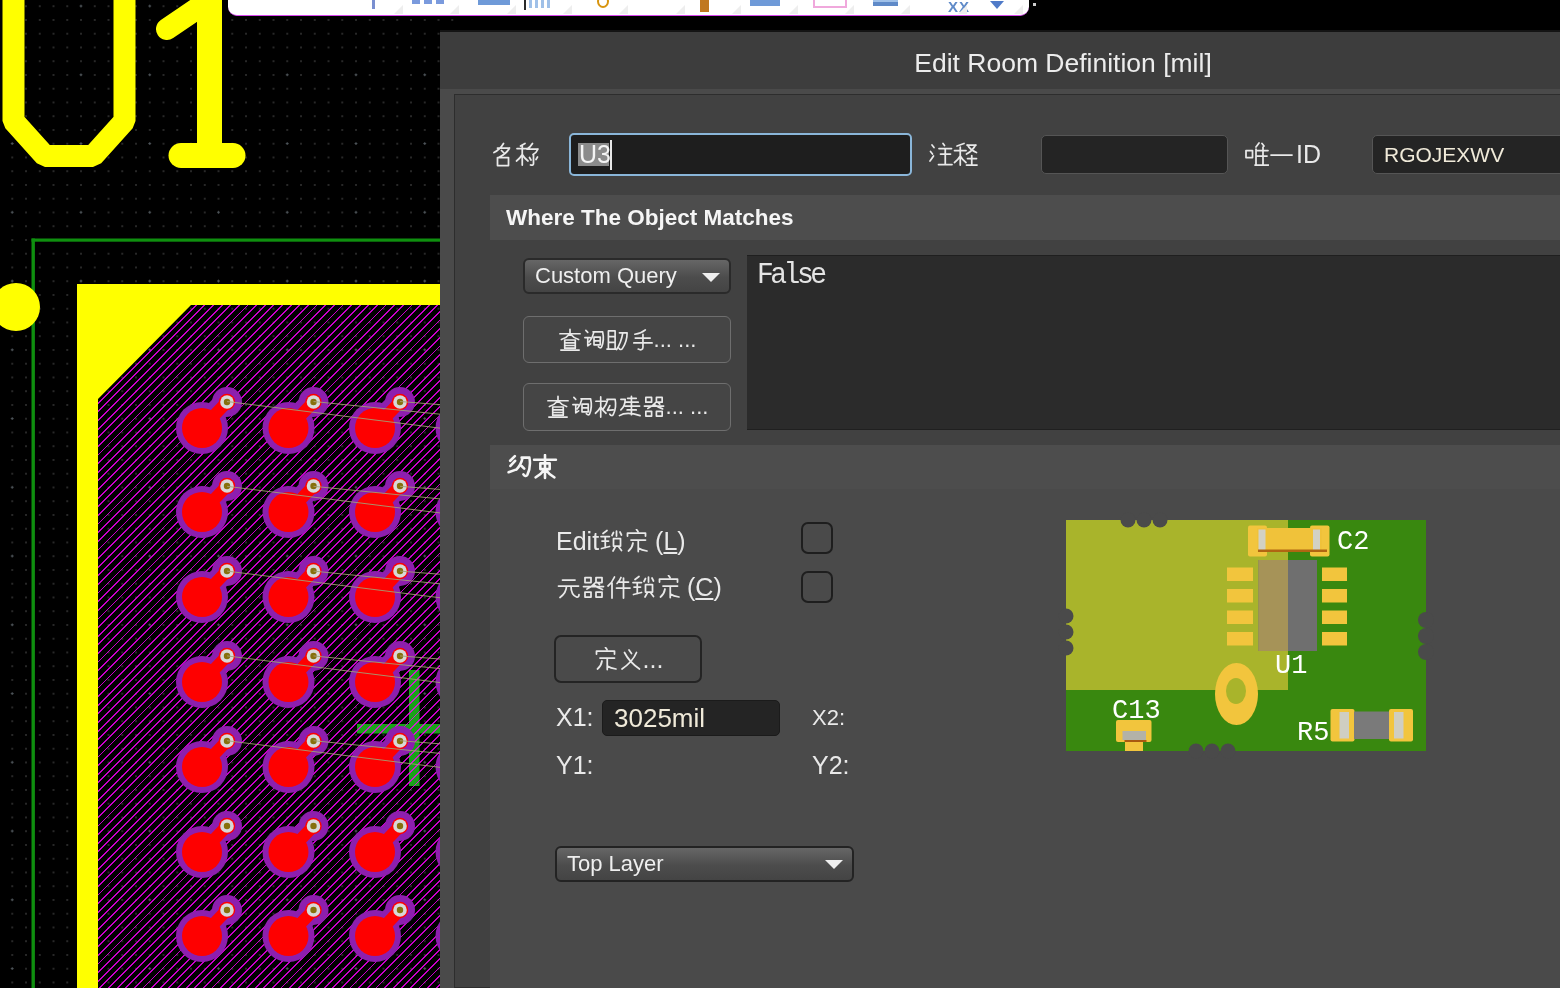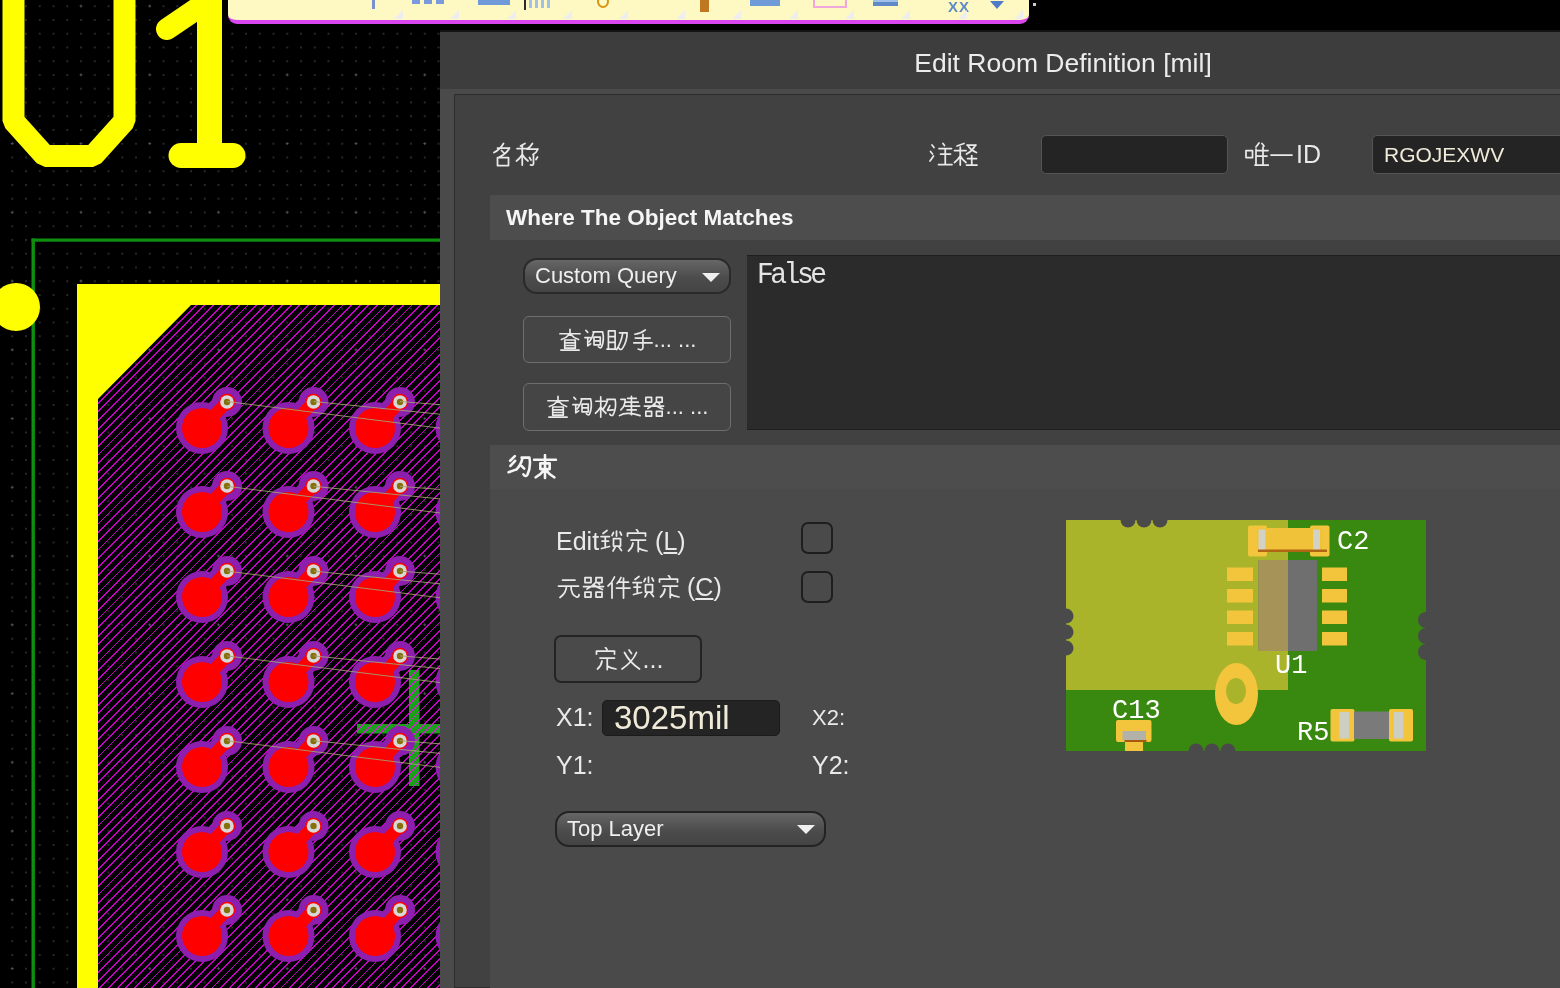--- a/index.html
+++ b/index.html
@@ -1,20 +1,20 @@
 <!DOCTYPE html>
 <html><head><meta charset="utf-8"><style>
 *{margin:0;padding:0;box-sizing:border-box}
 html,body{width:1560px;height:988px;overflow:hidden;background:#000;font-family:"Liberation Sans",sans-serif}
 #stage{position:relative;width:1560px;height:988px}
 .abs{position:absolute}
 .cj{display:inline-block;vertical-align:top}
 .lbl{position:absolute;display:flex;align-items:center;color:#e9e9e9;font-size:25px;white-space:nowrap}
-.inp{position:absolute;background:#242424;border:1px solid #1b1b1b;border-radius:5px;color:#f0ead9;font-size:33px;display:flex;align-items:center;padding-left:11px;white-space:nowrap}
-.dd{position:absolute;background:linear-gradient(#666666,#4c4c4c 55%,#444444);border:2px solid #2a2a2a;border-radius:14px;color:#efefef;font-size:22px;display:flex;align-items:center;padding-left:10px}
+.inp{position:absolute;background:#242424;border:1px solid #1b1b1b;border-radius:5px;color:#f0ead9;font-size:26px;display:flex;align-items:center;padding-left:11px;white-space:nowrap}
+.dd{position:absolute;background:linear-gradient(#666666,#4c4c4c 55%,#444444);border:2px solid #2a2a2a;border-radius:6px;color:#efefef;font-size:22px;display:flex;align-items:center;padding-left:10px}
 .dd .ar{position:absolute;right:9px;top:50%;margin-top:-4px;width:0;height:0;border-left:9px solid transparent;border-right:9px solid transparent;border-top:9px solid #efefef}
 .tri{position:absolute;bottom:1px;width:0;height:0;border-bottom:9px solid #eee;border-left:9px solid transparent}
 .cbx{position:absolute;width:32px;height:32px;border:2.5px solid #1e1e1e;border-radius:7px}
 </style></head><body>
 <svg width="0" height="0" style="position:absolute">
     <defs>
       <g id="g-ming">
         <path d="M54 6 C46 20 32 34 16 42 M30 24 H78 M78 24 C70 40 52 54 34 62 M46 34 L56 44 M30 62 H74 V94 H30 Z"></path>
       </g>
       <g id="g-cheng">
@@ -394,21 +394,21 @@
       <line x1="313.5" y1="571.1" x2="442" y2="584.0" stroke="#a39f74" stroke-width="0.9"></line>
       <line x1="400" y1="571.1" x2="442" y2="574.4" stroke="#a39f74" stroke-width="0.9"></line>
       <line x1="227" y1="655.9" x2="442" y2="682.8" stroke="#a39f74" stroke-width="0.9"></line>
       <line x1="313.5" y1="655.9" x2="442" y2="668.8" stroke="#a39f74" stroke-width="0.9"></line>
       <line x1="400" y1="655.9" x2="442" y2="659.2" stroke="#a39f74" stroke-width="0.9"></line>
       <line x1="227" y1="740.7" x2="442" y2="767.6" stroke="#a39f74" stroke-width="0.9"></line>
       <line x1="313.5" y1="740.7" x2="442" y2="753.6" stroke="#a39f74" stroke-width="0.9"></line>
       <line x1="400" y1="740.7" x2="442" y2="744.0" stroke="#a39f74" stroke-width="0.9"></line>
 </svg>
 
-<div class="abs" style="left:228px;top:0;width:801px;height:24px;background:#fef9c3;border-radius:0 0 9px 9px;border-bottom:4px solid #d946ef">
+<div class="abs" style="left:228px;top:0;width:801px;height:16px;background:#ffffff;border-radius:0 0 9px 9px;border-bottom:1px solid #d946ef">
   <div class="abs" style="left:144px;top:0;width:3px;height:9px;background:#7a8fd0"></div>
   <div class="abs" style="left:184px;top:0;width:8px;height:4px;background:#7a9add"></div>
   <div class="abs" style="left:196px;top:0;width:8px;height:4px;background:#7a9add"></div>
   <div class="abs" style="left:208px;top:0;width:8px;height:4px;background:#7a9add"></div>
   <div class="abs" style="left:250px;top:0;width:32px;height:5px;background:#6f9ad8"></div>
   <div class="abs" style="left:296px;top:-4px;width:2px;height:14px;background:#2a2a2a"></div>
   <div class="abs" style="left:301px;top:0;width:3px;height:8px;background:#9fc0e8"></div>
   <div class="abs" style="left:307px;top:0;width:3px;height:8px;background:#9fc0e8"></div>
   <div class="abs" style="left:313px;top:0;width:3px;height:8px;background:#9fc0e8"></div>
   <div class="abs" style="left:319px;top:0;width:3px;height:8px;background:#9fc0e8"></div>
@@ -441,20 +441,25 @@
   <div class="abs" style="left:14px;top:62px;width:1218px;height:894px;background:#414141;border:1px solid #2d2d2d"></div>
 
   <div class="lbl" style="left:50px;top:110px;height:25px">
         <svg class="cj" style="width:25px;height:25px;" viewBox="0 0 100 100">
           <use href="#g-ming" stroke="#e9e9e9" stroke-width="7.0" fill="none" stroke-linecap="round" stroke-linejoin="round"></use>
         </svg>
         <svg class="cj" style="width:25px;height:25px;" viewBox="0 0 100 100">
           <use href="#g-cheng" stroke="#e9e9e9" stroke-width="7.0" fill="none" stroke-linecap="round" stroke-linejoin="round"></use>
         </svg>
       </div>
+  <div class="abs" style="left:129px;top:101px;width:343px;height:43px;background:#1e1e1e;border:2px solid #8ab6d9;border-radius:5px">
+     <div class="abs" style="left:7px;top:8px;width:31px;height:23px;background:#8b8b8b"></div>
+     <div class="abs" style="left:8px;top:5px;color:#f4f4f4;font-size:25px;line-height:29px">U3</div>
+     <div class="abs" style="left:39px;top:5px;width:2px;height:30px;background:#e8e8e8"></div>
+  </div>
   <div class="lbl" style="left:488px;top:110px;height:25px">
         <svg class="cj" style="width:25px;height:25px;" viewBox="0 0 100 100">
           <use href="#g-zhu" stroke="#e9e9e9" stroke-width="7.0" fill="none" stroke-linecap="round" stroke-linejoin="round"></use>
         </svg>
         <svg class="cj" style="width:25px;height:25px;" viewBox="0 0 100 100">
           <use href="#g-shi4" stroke="#e9e9e9" stroke-width="7.0" fill="none" stroke-linecap="round" stroke-linejoin="round"></use>
         </svg>
       </div>
   <div class="abs" style="left:601px;top:103px;width:187px;height:39px;background:#242424;border:1px solid #555;border-radius:5px"></div>
   <div class="lbl" style="left:804px;top:110px;height:25px">
@@ -560,21 +565,21 @@
         </svg>
         <span style="color:#e9e9e9;font-size:25px">...</span>
       </div>
 
   <div class="lbl" style="left:116px;top:673px;height:25px;font-size:25px">X1:</div>
   <div class="inp" style="left:162px;top:668px;width:178px;height:36px">3025mil</div>
   <div class="lbl" style="left:372px;top:673px;height:25px;font-size:22px">X2:</div>
   <div class="lbl" style="left:116px;top:721px;height:25px;font-size:25px">Y1:</div>
   <div class="lbl" style="left:372px;top:721px;height:25px;font-size:25px">Y2:</div>
 
-  <div class="dd" style="left:115px;top:779px;width:271px;height:36px;border-color:#232323">Top Layer<span class="ar"></span></div>
+  <div class="dd" style="left:115px;top:814px;width:299px;height:36px;border-color:#232323">Top Layer<span class="ar"></span></div>
 </div>
 
 <svg class="abs" style="left:0;top:0" width="1560" height="988" viewBox="0 0 1560 988">
   <rect x="1066" y="520" width="360" height="231" fill="#39880f"></rect>
   <rect x="1066" y="520" width="222" height="170" fill="#a9b42b"></rect>
   <circle cx="1128" cy="520" r="7.5" fill="#4a4a4a"></circle>
       <circle cx="1144" cy="520" r="7.5" fill="#4a4a4a"></circle>
       <circle cx="1160" cy="520" r="7.5" fill="#4a4a4a"></circle>
       <circle cx="1196" cy="751" r="7.5" fill="#4a4a4a"></circle>
       <circle cx="1212" cy="751" r="7.5" fill="#4a4a4a"></circle>

